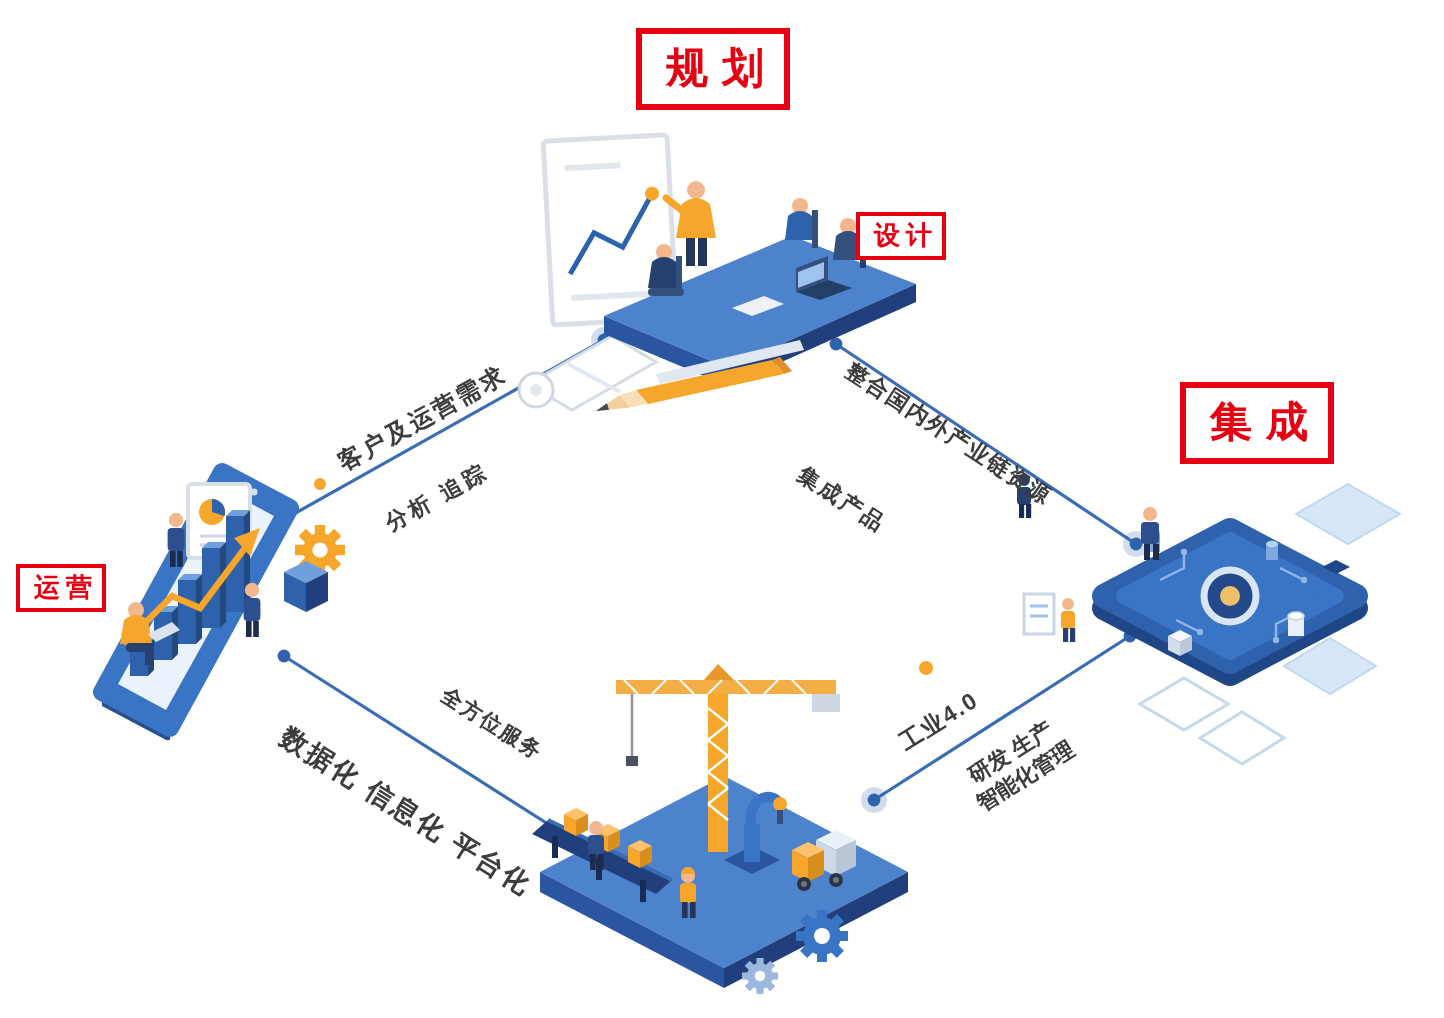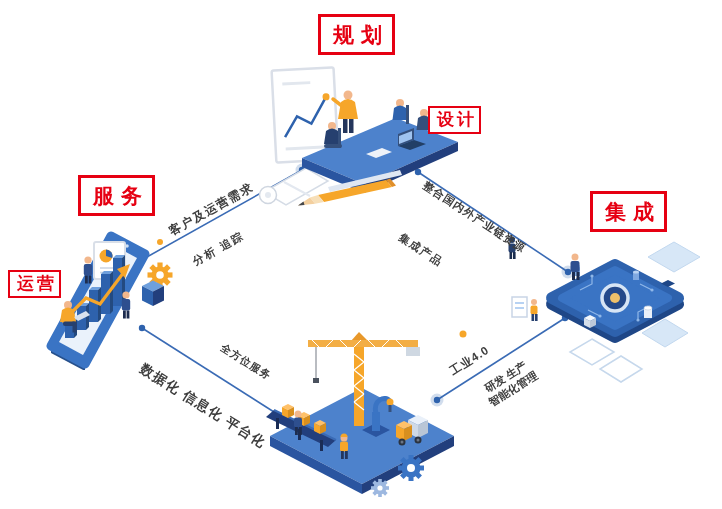--- a/index.html
+++ b/index.html
@@ -2,21 +2,21 @@
 <html><head>
 <meta charset="utf-8">
 <style>
   html,body{margin:0;padding:0;background:#fff;}
   body{font-family:"Liberation Sans","DejaVu Sans",sans-serif;}
   .canvas{position:relative;width:722px;height:499px;background:#fff;overflow:hidden;}
   .layer{position:absolute;left:0;top:0;z-index:1;}
   .illus{position:absolute;z-index:2;}
   .node-label{position:absolute;z-index:3;background:#fff;border:3px solid #e60012;color:#e60012;font-weight:bold;white-space:nowrap;line-height:1.2;}
   .node-label.big{font-size:21px;letter-spacing:7px;padding:5px 3px 5px 12px;}
-  .node-label.small{font-size:17px;letter-spacing:3px;padding:2px 2px 2px 7px;border-width:2px;}
+  .node-label.small{font-size:13px;letter-spacing:3px;padding:2px 2px 2px 7px;border-width:2px;}
   .edge-label{position:absolute;z-index:3;color:#3d3d3d;font-weight:bold;white-space:nowrap;transform-origin:left top;}
   .edge-label .line{display:block;text-align:center;}
 </style>
 </head>
 <body>
 
 <div class="canvas">
 
   <svg class="layer" width="722" height="509">
     <g stroke="#3a6bb5" stroke-width="1.6">
@@ -321,24 +321,23 @@
         <rect x="-1.8" y="-9" width="3.6" height="18" transform="rotate(45)"></rect>
         <rect x="-1.8" y="-9" width="3.6" height="18" transform="rotate(90)"></rect>
         <rect x="-1.8" y="-9" width="3.6" height="18" transform="rotate(135)"></rect>
       </g>
       <circle r="6.5" fill="#9db8e0"></circle>
       <circle r="2.6" fill="#ffffff"></circle>
     </g>
   </svg>
 
   <div class="node-label big" style="left:318px;top:14px">规划</div>
-  <div class="node-label big" style="left:78px;top:175px">服务</div>
   <div class="node-label big" style="left:590px;top:191px">集成</div>
   <div class="node-label small" style="left:428px;top:106px">设计</div>
-  <div class="node-label small" style="left:8px;top:270px">运营</div>
+  <div class="node-label small" style="left:8px;top:282px">运营</div>
 
   <div class="edge-label" style="left:166px;top:225px;transform:rotate(-29deg);font-size:12px;letter-spacing:1.5px">客户及运营需求</div>
   <div class="edge-label" style="left:190px;top:256px;transform:rotate(-29deg);font-size:11px;letter-spacing:2px">分析 追踪</div>
 
   <div class="edge-label" style="left:428px;top:178px;transform:rotate(33deg);font-size:11px;letter-spacing:1px">整合国内外产业链资源</div>
   <div class="edge-label" style="left:404px;top:230px;transform:rotate(33deg);font-size:11px;letter-spacing:1.5px">集成产品</div>
 
   <div class="edge-label" style="left:447px;top:366px;transform:rotate(-32deg);font-size:11.5px;letter-spacing:1px">工业4.0</div>
   <div class="edge-label" style="left:468px;top:392px;transform:rotate(-32deg);font-size:11px;line-height:14px;width:80px">
     <span class="line">研发 生产</span>

